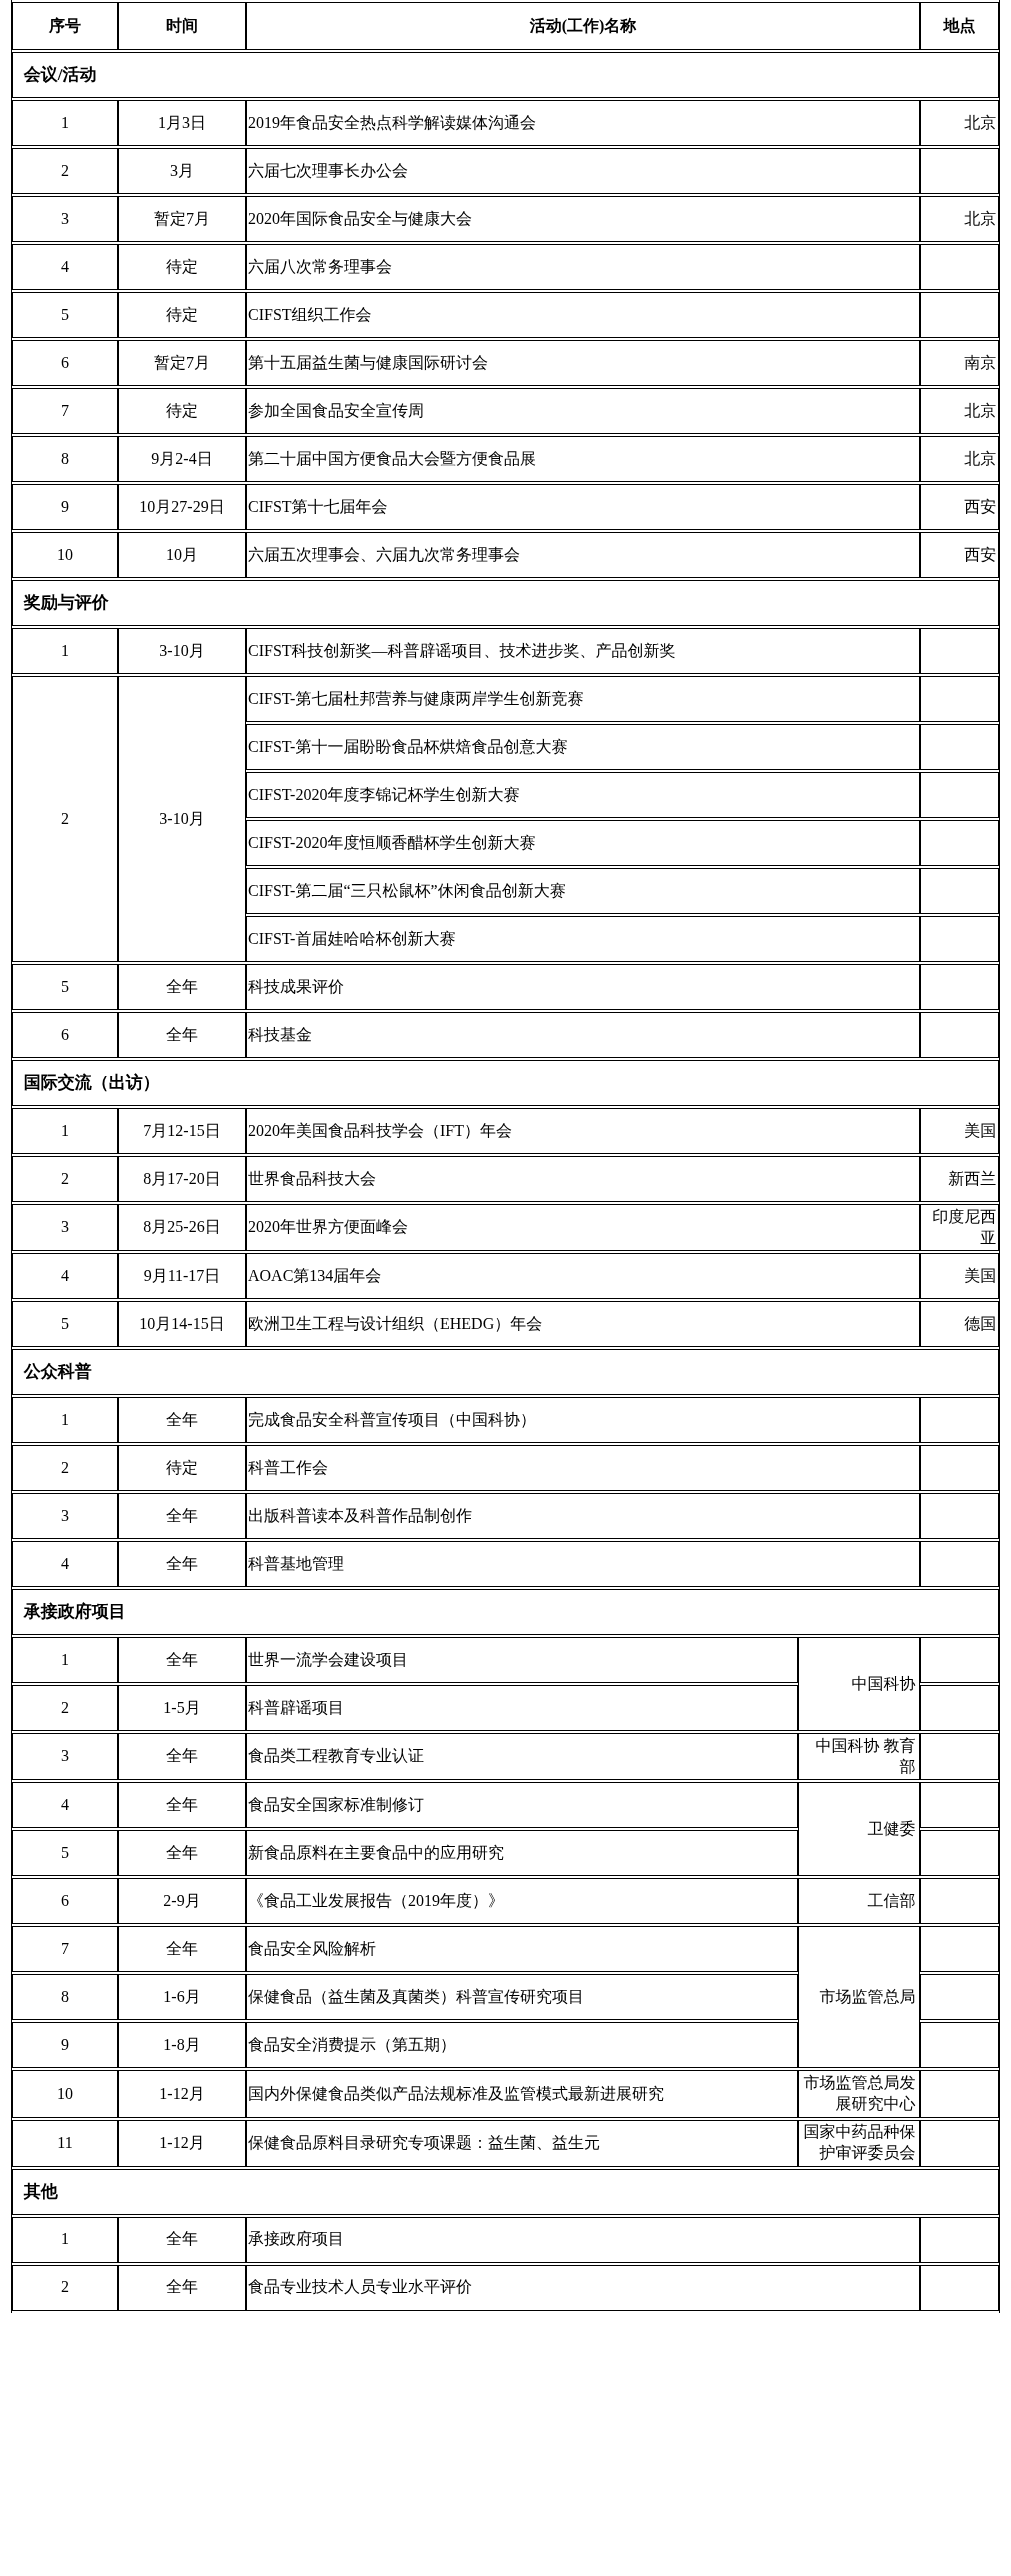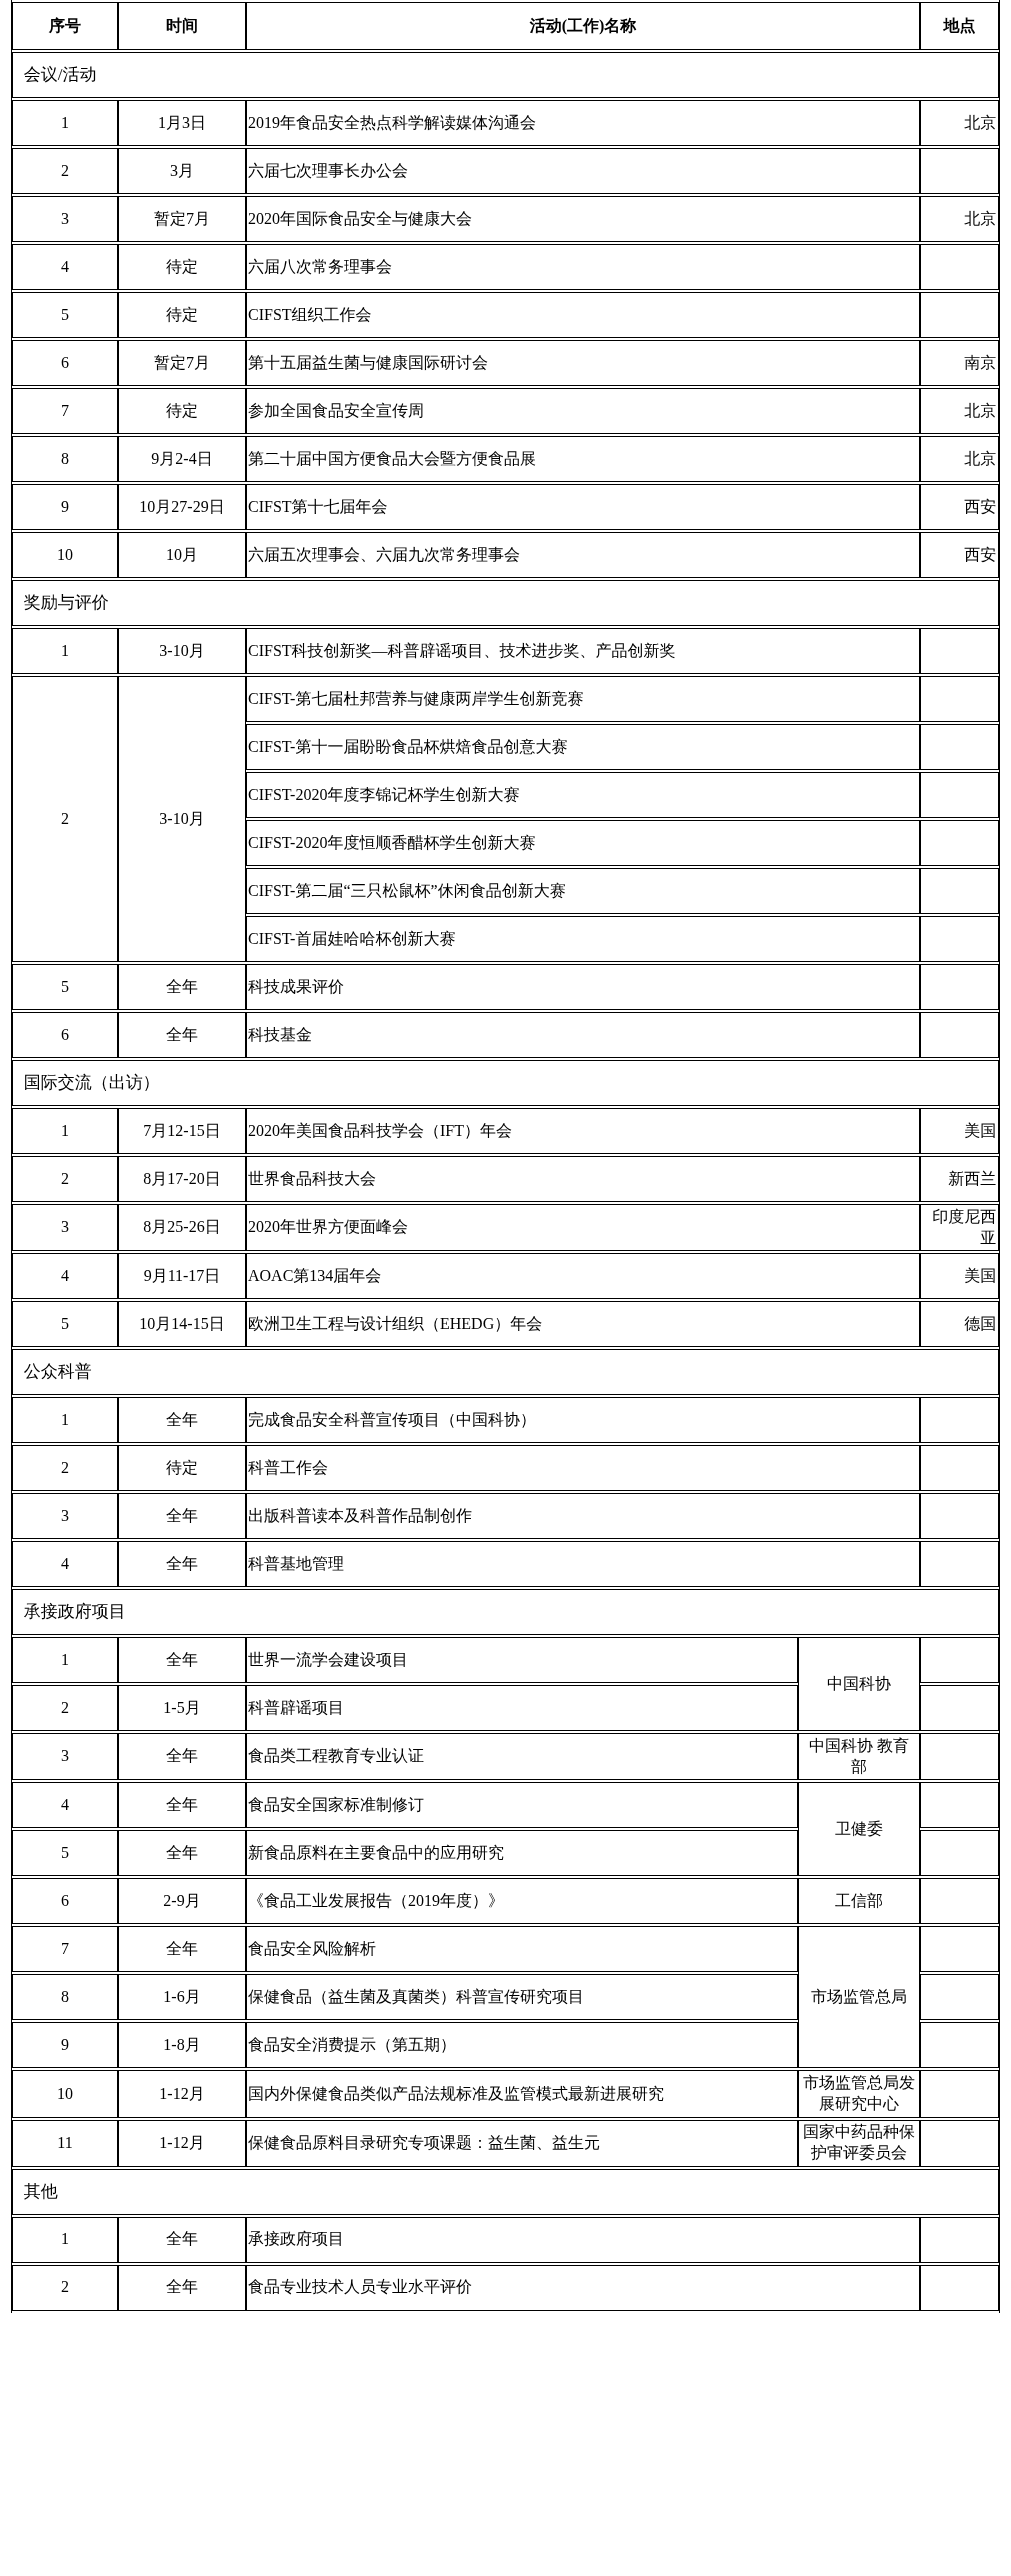--- a/index.html
+++ b/index.html
@@ -9,23 +9,23 @@
              font-size:19px;font-weight:bold;line-height:1.3;}
   table.plan{width:987px;margin:0 auto 5.4px auto;border-collapse:separate;border-spacing:0 2.7px;
              table-layout:fixed;border-left:0.9px solid #000;border-right:0.9px solid #000;}
   col.c1{width:106px;} col.c2{width:128px;} col.c3{width:552px;} col.c4{width:122px;} col.c5{width:79px;}
   td{box-sizing:border-box;border:0.9px solid #000;border-top-width:1.8px;border-bottom-width:1.8px;
      background:#fff;height:46px;padding:1.8px 5.4px;font-size:16px;line-height:1.3;
      vertical-align:middle;overflow:hidden;}
   td.h{font-weight:bold;text-align:center;font-size:16px;height:48px;}
   td.c-idx,td.c-time{text-align:center;}
   td.c-name{text-align:left;padding-left:1px;margin-top:12px;}
-  td.c-dept{text-align:center;padding:1.8px 3.6px;}
+  td.c-dept{text-align:right;padding:1.8px 3.6px;}
   td.c-loc{text-align:right;padding:1.8px 1.8px;}
-  td.band-cell{font-weight:normal;font-size:17px;text-align:left;padding-left:10.7px;}
+  td.band-cell{font-weight:bold;font-size:17px;text-align:left;padding-left:10.7px;}
 </style>
 </head>
 <body>
 
 <div class="page">
 
   <table class="plan">
     <colgroup>
       <col class="c1">
         <col class="c2">

